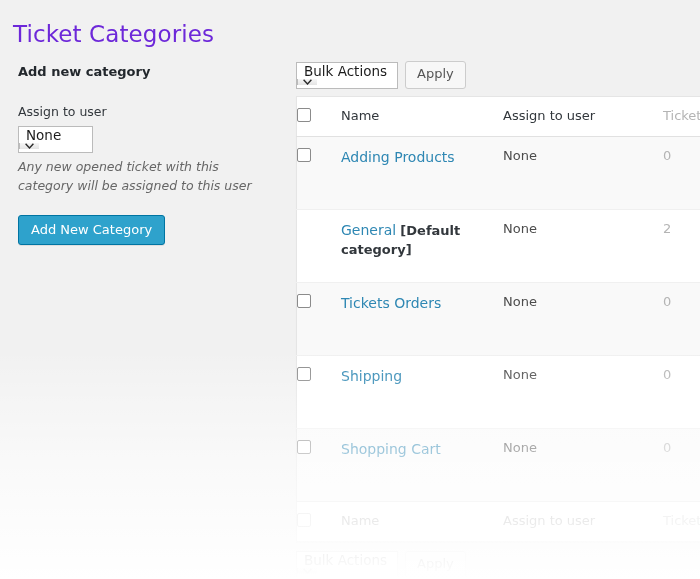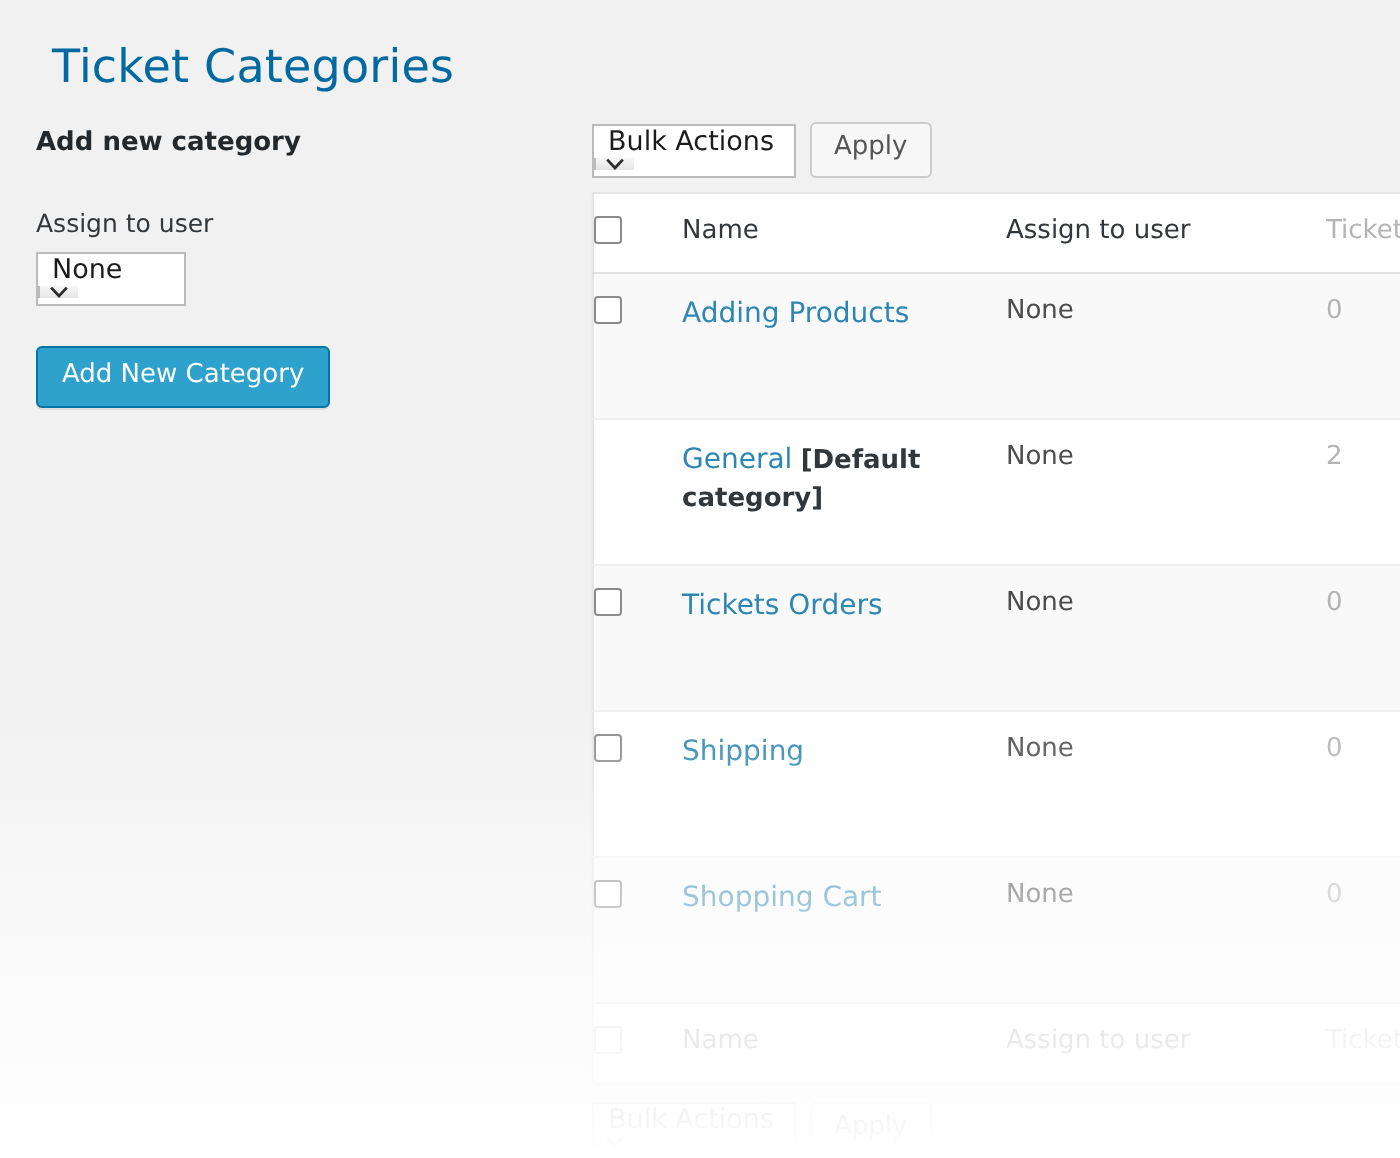--- a/index.html
+++ b/index.html
@@ -27,25 +27,25 @@
     left: 0; right: 0; bottom: 0;
     height: 230px;
     background: linear-gradient(to bottom, rgba(255,255,255,0) 0%, rgba(255,255,255,0.55) 45%, rgba(255,255,255,1) 100%);
     pointer-events: none;
     z-index: 5;
   }
 
   
   .page-title {
     position: absolute;
-    left: 26px;
+    left: 13px;
     top: 5px;
     font-size: 23px;
     font-weight: 400;
-    color: #0369a1;
+    color: #6d28d9;
     letter-spacing: 0.1px;
     line-height: 1.3;
   }
 
   
   .form-col {
     position: absolute;
     left: 18px;
     top: 64px;
     width: 262px;
@@ -261,20 +261,21 @@
     <div class="field-block spaced">
       <label class="field-label">Assign to user</label>
       <div class="select-wrap small">
         <span class="sel-value">None</span>
         <span class="sel-arrow">
           <svg width="9" height="6" viewBox="0 0 9 6">
               <path d="M0.6 0.8 L4.5 5 L8.4 0.8" fill="none" stroke="#2b2b2b" stroke-width="1.4"></path>
             </svg>
         </span>
       </div>
+      <p class="field-hint">Any new opened ticket with this category will be assigned to this user</p>
     </div>
 
     <button class="btn-primary">Add New Category</button>
   </div>
 
   <div class="table-col">
 
     <div class="tablenav top">
       <div class="select-wrap">
         <span class="sel-value">Bulk Actions</span>

